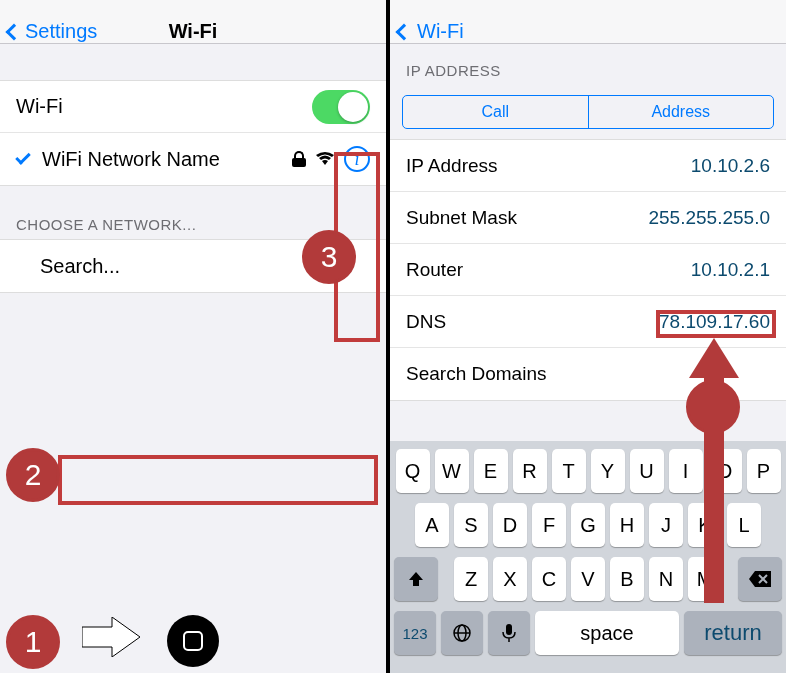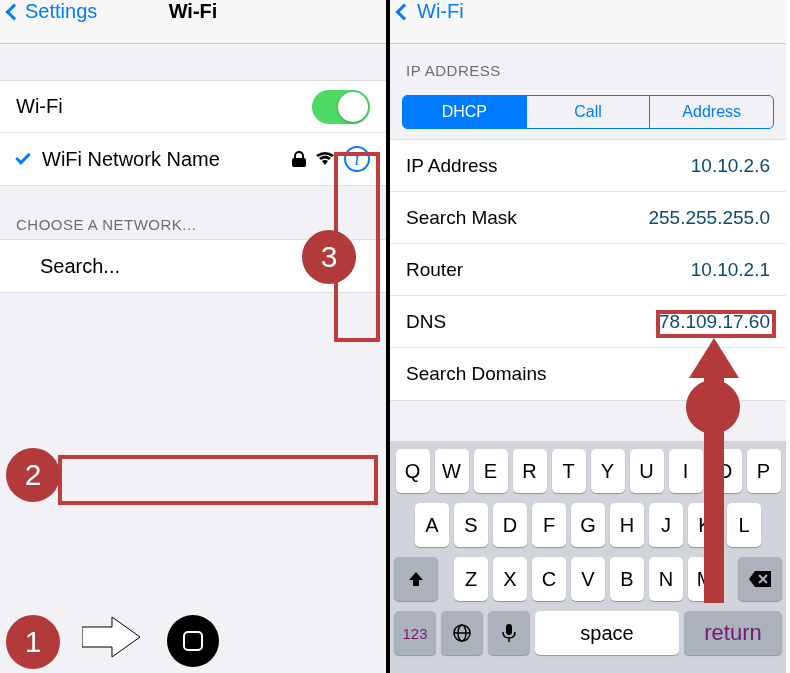--- a/index.html
+++ b/index.html
@@ -3,21 +3,21 @@
 <meta charset="utf-8">
 <style>
 * { box-sizing: border-box; margin: 0; padding: 0; }
 body { font-family: -apple-system, Helvetica Neue, Arial, sans-serif; background: #fff; width: 790px; height: 673px; overflow: hidden; }
 .container { display: flex; width: 790px; height: 673px; }
 .panel { position: relative; background: #f2f2f6; }
 .panel-left { width: 390px; border-right: 4px solid #000; }
 .panel-right { width: 396px; }
 
 
-.navbar { height: 44px; background: #f7f7f8; display: flex; align-items: flex-start; padding: 0 8px; border-bottom: 1px solid #c8c7cc; position: relative; }
+.navbar { height: 44px; background: #f7f7f8; display: flex; align-items: flex-end; padding: 0 8px; border-bottom: 1px solid #c8c7cc; position: relative; }
 .back { color: #007aff; font-size: 20px; display: flex; align-items: center; cursor: pointer; }
 .chev-left { width: 12px; height: 12px; border-left: 3px solid #007aff; border-bottom: 3px solid #007aff; transform: rotate(45deg); margin-right: 5px; }
 .nav-title { font-weight: 600; font-size: 20px; position: absolute; left: 50%; transform: translateX(-50%); }
 .nav-title-blue { color: #007aff; font-size: 20px; margin-left: 2px; }
 
 
 .section { background: #fff; border-top: 1px solid #ddd; border-bottom: 1px solid #ddd; margin-top: 30px; }
 .row { height: 52px; display: flex; align-items: center; padding: 0 16px; background: #fff; border-bottom: 1px solid #e5e5e5; font-size: 20px; }
 .row:last-child { border-bottom: none; }
 .row .label { flex: 1; }
@@ -55,21 +55,21 @@
 
 
 .ip-section .row { justify-content: space-between; font-size: 19px; }
 .ip-section .value { color: #0c4a6e; }
 
 
 .keyboard { position: absolute; bottom: 0; left: 0; right: 0; background: #d1d5db; padding: 8px 4px; }
 .krow { display: flex; justify-content: center; gap: 5px; margin-bottom: 10px; }
 .key { background: #fff; border-radius: 5px; box-shadow: 0 1px 1px rgba(0,0,0,.3); height: 44px; display: flex; align-items: center; justify-content: center; font-size: 20px; min-width: 32px; flex: 1; max-width: 34px; cursor: pointer; }
 .key.wide { max-width: none; flex: 0 0 auto; }
-.key.gray { background: #acb2bc; color: #701a75; }
+.key.gray { background: #acb2bc; color: #0c4a6e; }
 .krow.offset { padding: 0 20px; }
 
 
 .badge { position: absolute; width: 54px; height: 54px; background: #b23a3a; border-radius: 50%; display: flex; align-items: center; justify-content: center; color: #fff; font-size: 30px; font-weight: 400; border: 3px solid #b23a3a; z-index: 10; }
 .hl { position: absolute; border: 4px solid #c13c3c; z-index: 9; }
 .arrow-white { position: absolute; z-index: 10; }
 .arrow-red { position: absolute; z-index: 10; }
 
 svg { display: block; }
 </style>
@@ -135,32 +135,31 @@
     <div class="navbar">
       <div class="back">
         <span class="chev-left"></span>
         <span class="nav-title-blue">Wi-Fi</span>
       </div>
     </div>
 
     <div class="section-header" style="margin-top:8px;">IP ADDRESS</div>
 
     <div class="segmented">
-      <div class="seg selected">DHCP</div>
       <div class="seg">Call</div>
       <div class="seg">Address</div>
     </div>
 
     <div class="section ip-section" style="margin-top:8px;">
       <div class="row">
         <span>IP Address</span>
         <span class="value">10.10.2.6</span>
       </div>
       <div class="row">
-        <span>Search Mask</span>
+        <span>Subnet Mask</span>
         <span class="value">255.255.255.0</span>
       </div>
       <div class="row">
         <span>Router</span>
         <span class="value">10.10.2.1</span>
       </div>
       <div class="row">
         <span>DNS</span>
         <span class="value">78.109.17.60</span>
       </div>

